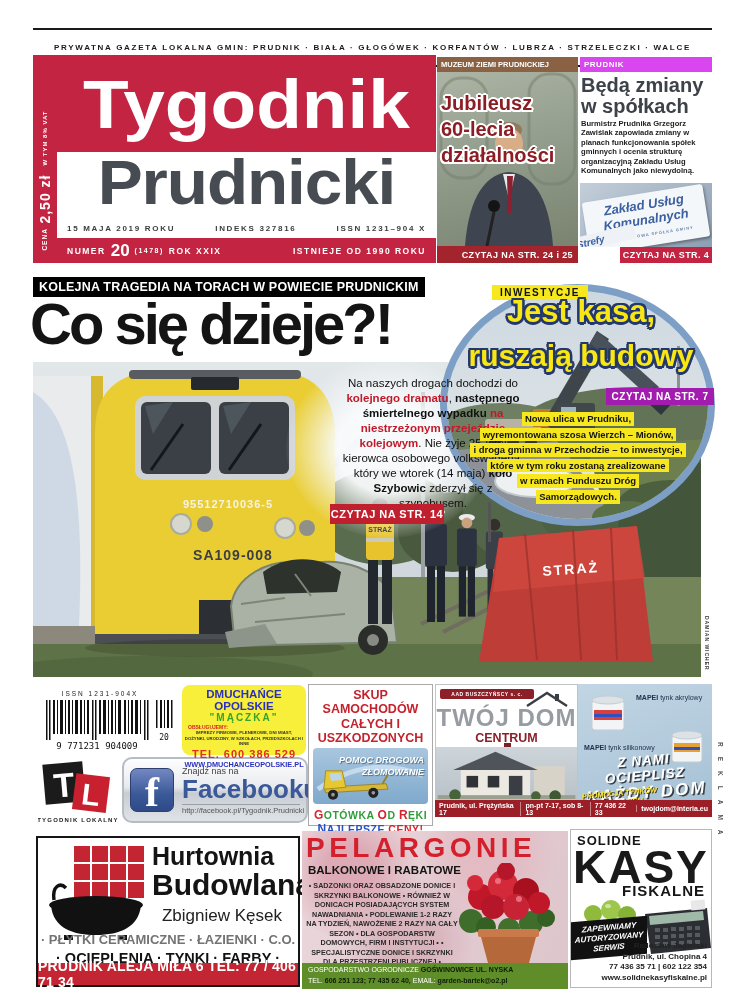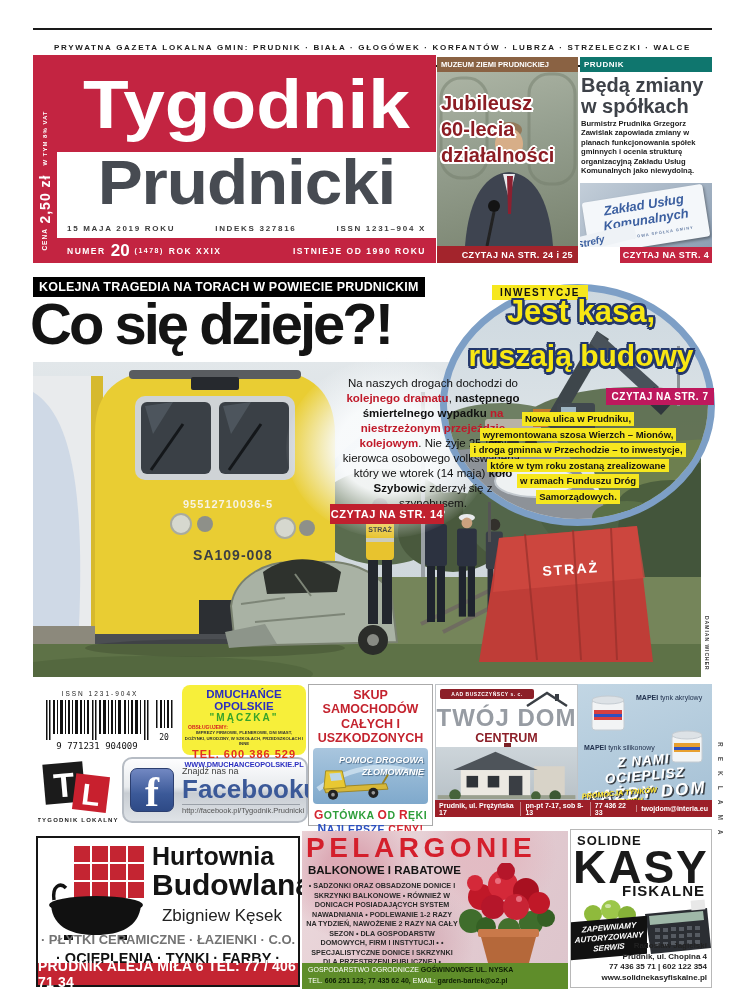--- a/index.html
+++ b/index.html
@@ -40,21 +40,21 @@
   .tz1-photo{position:absolute;top:15px;left:0;right:0;bottom:17px;
              background:linear-gradient(165deg,#adb5a5 0%,#96a090 40%,#79836f 100%);overflow:hidden;}
   .tz1-headline{position:absolute;top:18px;left:4px;font-size:20px;line-height:26px;font-weight:bold;color:#8c1d24;z-index:2;}
   .outline-w{text-shadow:-1.5px -1.5px 0 #fff,1.5px -1.5px 0 #fff,-1.5px 1.5px 0 #fff,1.5px 1.5px 0 #fff,
              0 -2px 0 #fff,0 2px 0 #fff,-2px 0 0 #fff,2px 0 0 #fff;}
   .tz1-cta{position:absolute;bottom:0;left:0;right:0;height:17px;background:#a3242c;color:#fff;font-size:9px;
            font-weight:bold;display:flex;align-items:center;justify-content:flex-end;padding:0 5px;letter-spacing:0.4px;}
 
   
   #tz2{left:580px;top:57px;width:132px;height:206px;background:#fff;}
-  .tz2-kicker{position:absolute;top:0;left:0;right:0;height:15px;background:#0f766e;color:#fff;font-size:8px;
+  .tz2-kicker{position:absolute;top:0;left:0;right:0;height:15px;background:#d946ef;color:#fff;font-size:8px;
               font-weight:bold;display:flex;align-items:center;padding:0 4px;letter-spacing:0.5px;}
   .tz2-headline{position:absolute;top:18px;left:1px;font-size:20px;line-height:21px;font-weight:bold;color:#3d4148;}
   .tz2-body{position:absolute;top:62px;left:1px;right:1px;font-size:7.6px;line-height:1.25;font-weight:bold;color:#1d1d1d;}
   .tz2-photo{position:absolute;left:0;right:0;top:126px;bottom:16px;
              background:linear-gradient(140deg,#c3ced9,#8d9fb3);overflow:hidden;}
   .sign{position:absolute;left:5px;top:10px;width:118px;transform:rotate(-9deg);background:#f4f7fa;border-radius:3px;
         padding:4px 2px;box-shadow:1px 2px 3px rgba(0,0,0,.35);text-align:center;color:#3b5fa0;font-weight:bold;
         font-style:italic;font-size:13px;line-height:15px;}
   .sign-sub{font-size:4px;letter-spacing:1px;color:#6b82a8;font-style:normal;}
   .sign2{position:absolute;left:-8px;bottom:1px;width:56px;transform:rotate(-14deg);background:#eef2f6;color:#3b5fa0;
@@ -77,21 +77,21 @@
 
   
   #blob{left:440px;top:284px;width:275px;height:242px;border:7px solid #7d9fc6;border-radius:50%;box-sizing:border-box;
         background:linear-gradient(#cdd8df,#e6eaec);overflow:hidden;z-index:2;}
   #invtag{left:492px;top:285px;height:15px;background:#f6e71e;color:#111;font-size:10px;font-weight:bold;
           letter-spacing:1.5px;display:flex;align-items:center;padding:0 8px;z-index:4;}
   #invh1{left:448px;top:294px;width:266px;text-align:center;font-size:31px;font-weight:bold;color:#f8e713;z-index:4;}
   #invh2{left:448px;top:339px;width:266px;text-align:center;font-size:30px;font-weight:bold;color:#f8e713;z-index:4;}
   .outline-n{text-shadow:-2px -2px 0 #24386b,2px -2px 0 #24386b,-2px 2px 0 #24386b,2px 2px 0 #24386b,
              0 -2.5px 0 #24386b,0 2.5px 0 #24386b,-2.5px 0 0 #24386b,2.5px 0 0 #24386b;}
-  #cta7{left:606px;top:388px;width:108px;height:17px;background:#be185d;color:#fff;font-size:10px;font-weight:bold;
+  #cta7{left:606px;top:388px;width:108px;height:17px;background:#a21caf;color:#fff;font-size:10px;font-weight:bold;
         display:flex;align-items:center;justify-content:center;letter-spacing:0.5px;z-index:4;}
   #caps{left:442px;top:410px;width:272px;text-align:center;line-height:13.6px;z-index:4;}
   .cap{display:inline-block;background:#f6e71e;padding:0 3px;font-size:9.5px;font-weight:bold;color:#131313;}
 
   #credit{left:704px;top:616px;writing-mode:vertical-rl;font-size:5px;font-weight:bold;letter-spacing:1px;color:#333;z-index:4;}
   #reklama{left:717px;top:742px;writing-mode:vertical-rl;font-size:6.5px;font-weight:bold;letter-spacing:10px;color:#555;}
 
   
   #bc{left:36px;top:688px;width:142px;height:68px;}
 

